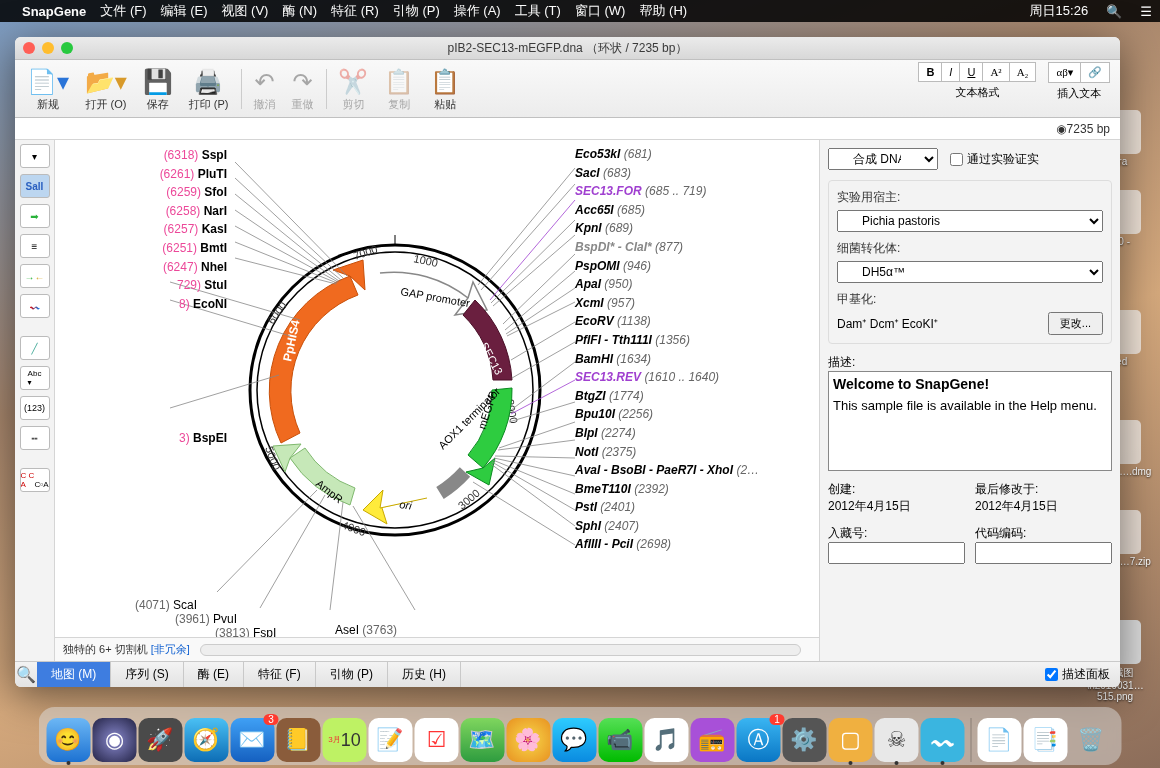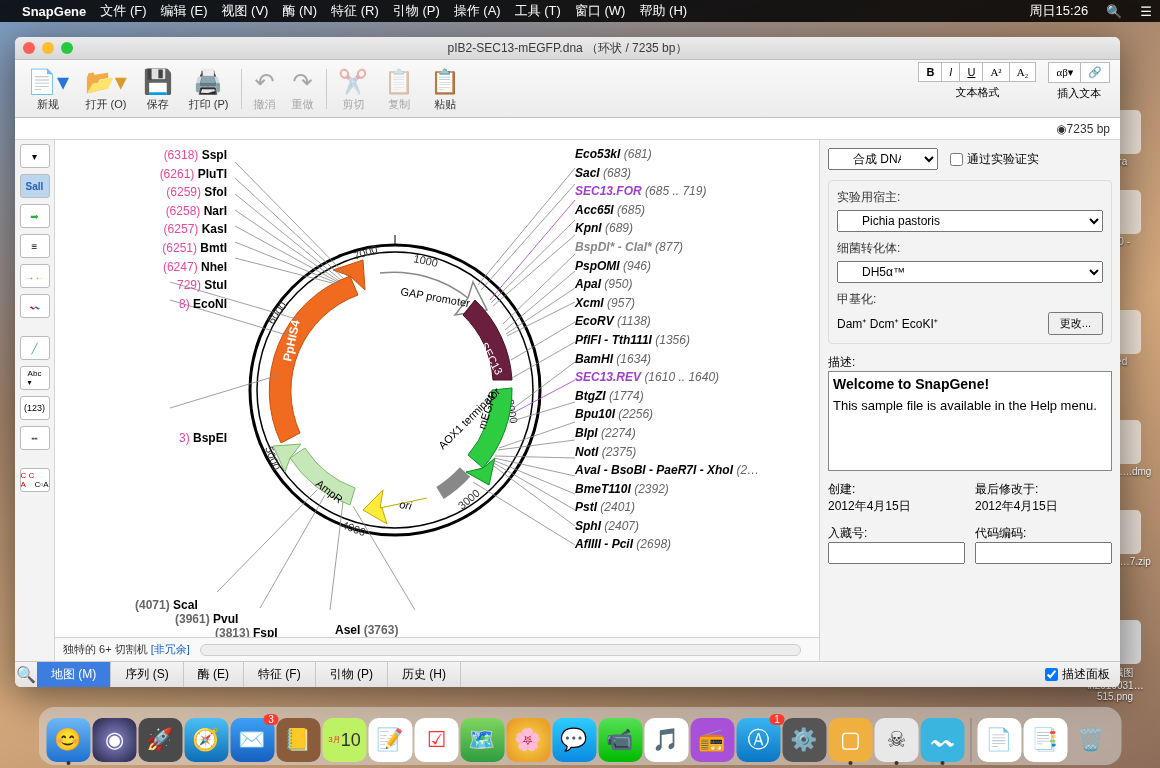--- a/index.html
+++ b/index.html
@@ -54,22 +54,22 @@
 .enzlist .e { color: #000; }
 .enzlist .e b { font-weight: 700; }
 .enzlist .e span { color: #666; }
 .enzlist .prim { color: #a040d0; }
 .enzlist .dim { color: #888; }
 .enzleft { position: absolute; left: 42px; top: 6px; font-size: 12px; line-height: 1.55; text-align: right; width: 130px; }
 .enzleft .e b { font-weight: 700; }
 .enzleft .e span { color: #ec4899; }
 .enzbottom { position: absolute; top: 458px; left: 80px; font-size: 12px; }
 .enzbottom .e { display: inline-block; margin-right: 30px; }
-.enzbottom .e b { font-weight: 700; }
-.enzbottom .e span { color: #666; font-weight: bold; }
+.enzbottom .e b { font-weight: 400; }
+.enzbottom .e span { color: #666; }
 .subtabs { position: absolute; bottom: 0; left: 0; right: 0; height: 24px; border-top: 1px solid #d5d5d5; background: #f9f9f9; font-size: 11px; padding: 4px 8px; color: #333; display: flex; align-items: center; }
 .subtabs .blue { color: #1060d0; }
 
 
 .dock { position: absolute; bottom: 3px; left: 50%; transform: translateX(-50%); height: 58px; display: flex; gap: 2px; align-items: flex-end; background: rgba(220,220,220,0.5); border-radius: 16px; padding: 3px 8px; backdrop-filter: blur(6px); }
 .dock .di { width: 44px; height: 44px; border-radius: 10px; display: flex; align-items: center; justify-content: center; font-size: 22px; color: #fff; position: relative; }
 .dock .dot::after { content:""; position:absolute; bottom:-3px; left:50%; transform:translateX(-50%); width:4px; height:4px; background:#333; border-radius:50%; }
 .badge { position:absolute; top:-4px; right:-4px; background:#ff3b30; color:#fff; border-radius:9px; font-size:10px; padding:0 4px; min-width:15px; text-align:center; }
 .dsep { width:1px; height:44px; background:rgba(0,0,0,0.25); margin:0 4px; }
 

